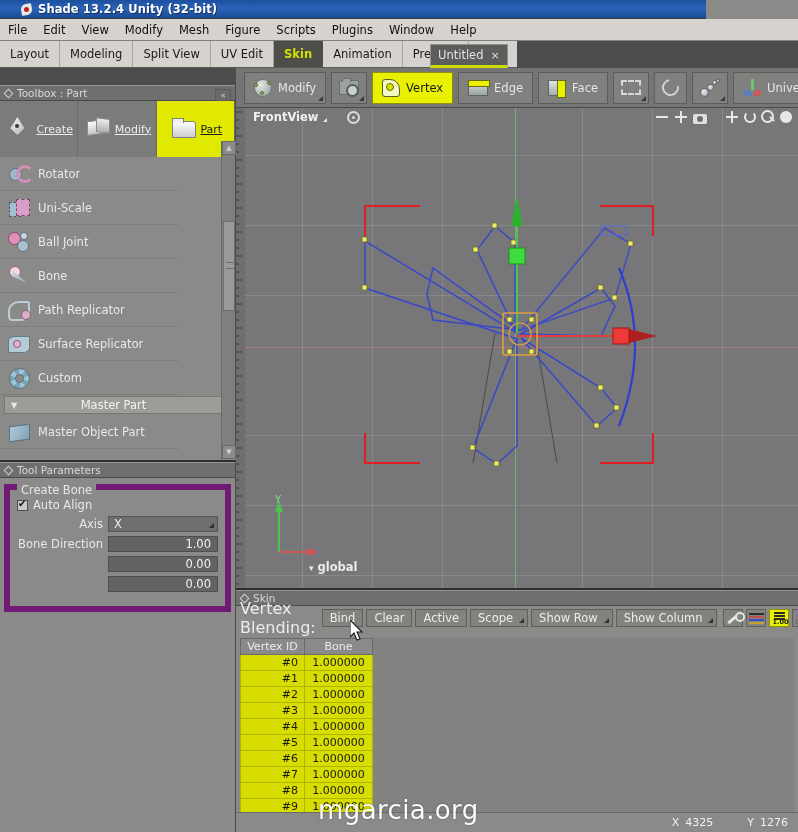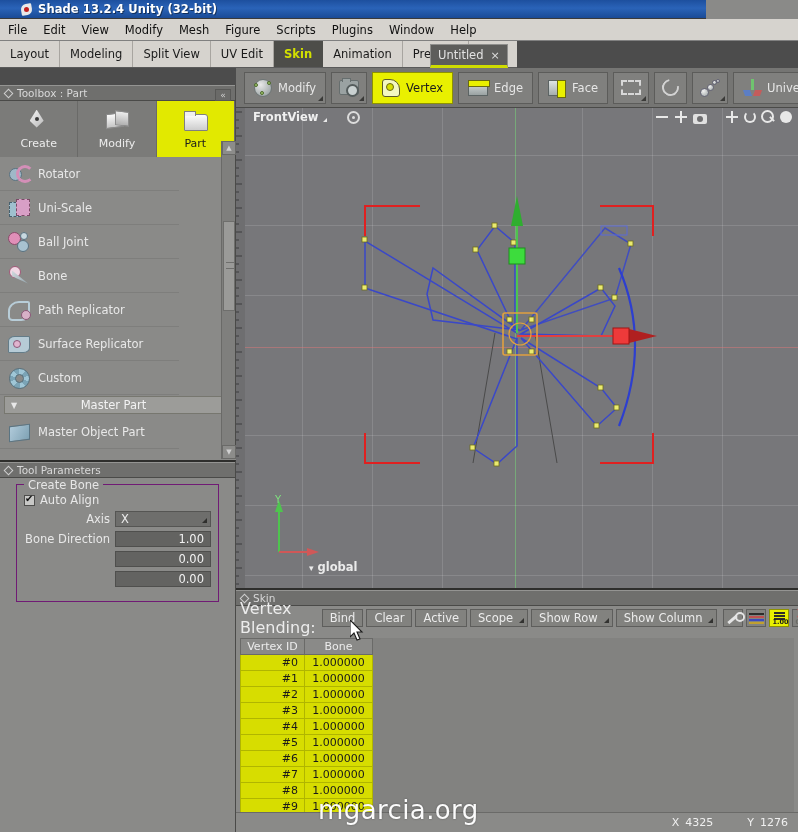--- a/index.html
+++ b/index.html
@@ -151,23 +151,23 @@
     position: absolute; right: 4px; top: 4px; width: 16px; height: 12px;
     background: #6a6a68; border: 1px solid #585856; color: #cfcfcf;
     font-size: 9px; line-height: 10px; text-align: center; cursor: default;
   }
   #toolbox {
     position: absolute; left: 0; top: 85px; width: 236px; height: 374px;
     background: #0369a1; border-right: 1px solid #4a4a48;
   }
   .tb-modes { display: flex; height: 56px; background: #7b7b79; }
   .tb-mode {
-    flex: 1; display: flex; flex-direction: column; align-items: center;
+    flex: 1; display: flex; flex-direction: row; align-items: center;
     justify-content: center; gap: 2px; color: #ececec; font-size: 11px;
-    border-right: 1px solid #6a6a68; cursor: default;
+    border-right: 1px solid #6a6a68; cursor: default; text-decoration: underline;
   }
   .tb-mode.sel { background: #e2e900; color: #1c1c1c; }
   .mode-ico { width: 30px; height: 26px; position: relative; }
   .mi-create::before { content:""; position:absolute; left:6px; top:1px; width:14px; height:18px;
     background: linear-gradient(135deg,#f4f4f4,#b8b8b8); clip-path: polygon(50% 0,100% 62%,50% 100%,0 62%);
     border-radius: 2px; }
   .mi-create::after { content:""; position:absolute; left:11px; top:8px; width:4px; height:4px;
     border-radius:50%; background:#3a3a3a; }
   .mi-modify::before { content:""; position:absolute; left:4px; top:4px; width:16px; height:13px;
     background: linear-gradient(#fbfbfb,#c4c4c4); border:1px solid #8c8c8c; transform: skewY(-8deg); }
@@ -249,21 +249,21 @@
     content: ""; position: absolute; left: 2px; top: 40px; width: 8px; height: 5px;
     border-top: 1px solid #6e6e6c; border-bottom: 1px solid #6e6e6c;
   }
 
   
   #toolparams {
     position: absolute; left: 0; top: 460px; width: 236px; height: 372px;
     background: #8a8a88; border-right: 1px solid #4a4a48; border-top: 2px solid #2e2e2c;
   }
   .fieldset {
-    margin: 6px 16px; border: 1px solid #701a75; padding: 8px 7px 10px;
+    margin: 6px 4px; border: 6px solid #701a75; padding: 8px 7px 10px;
     position: relative;
   }
   .fieldset > legend {
     position: absolute; left: 7px; top: -7px; background: #8a8a88;
     padding: 0 4px; color: #e6e6e6; font-size: 11.5px;
   }
   .row { display: flex; align-items: center; margin-bottom: 4px; }
   .chk { width: 11px; height: 11px; background: #c8c8c6; border: 1px solid #4e4e4c;
     position: relative; margin-right: 5px; flex: 0 0 auto; cursor: default; }
   .chk::after { content:"✔"; position:absolute; left:0px; top:-3px; font-size:10px; color:#111; }

